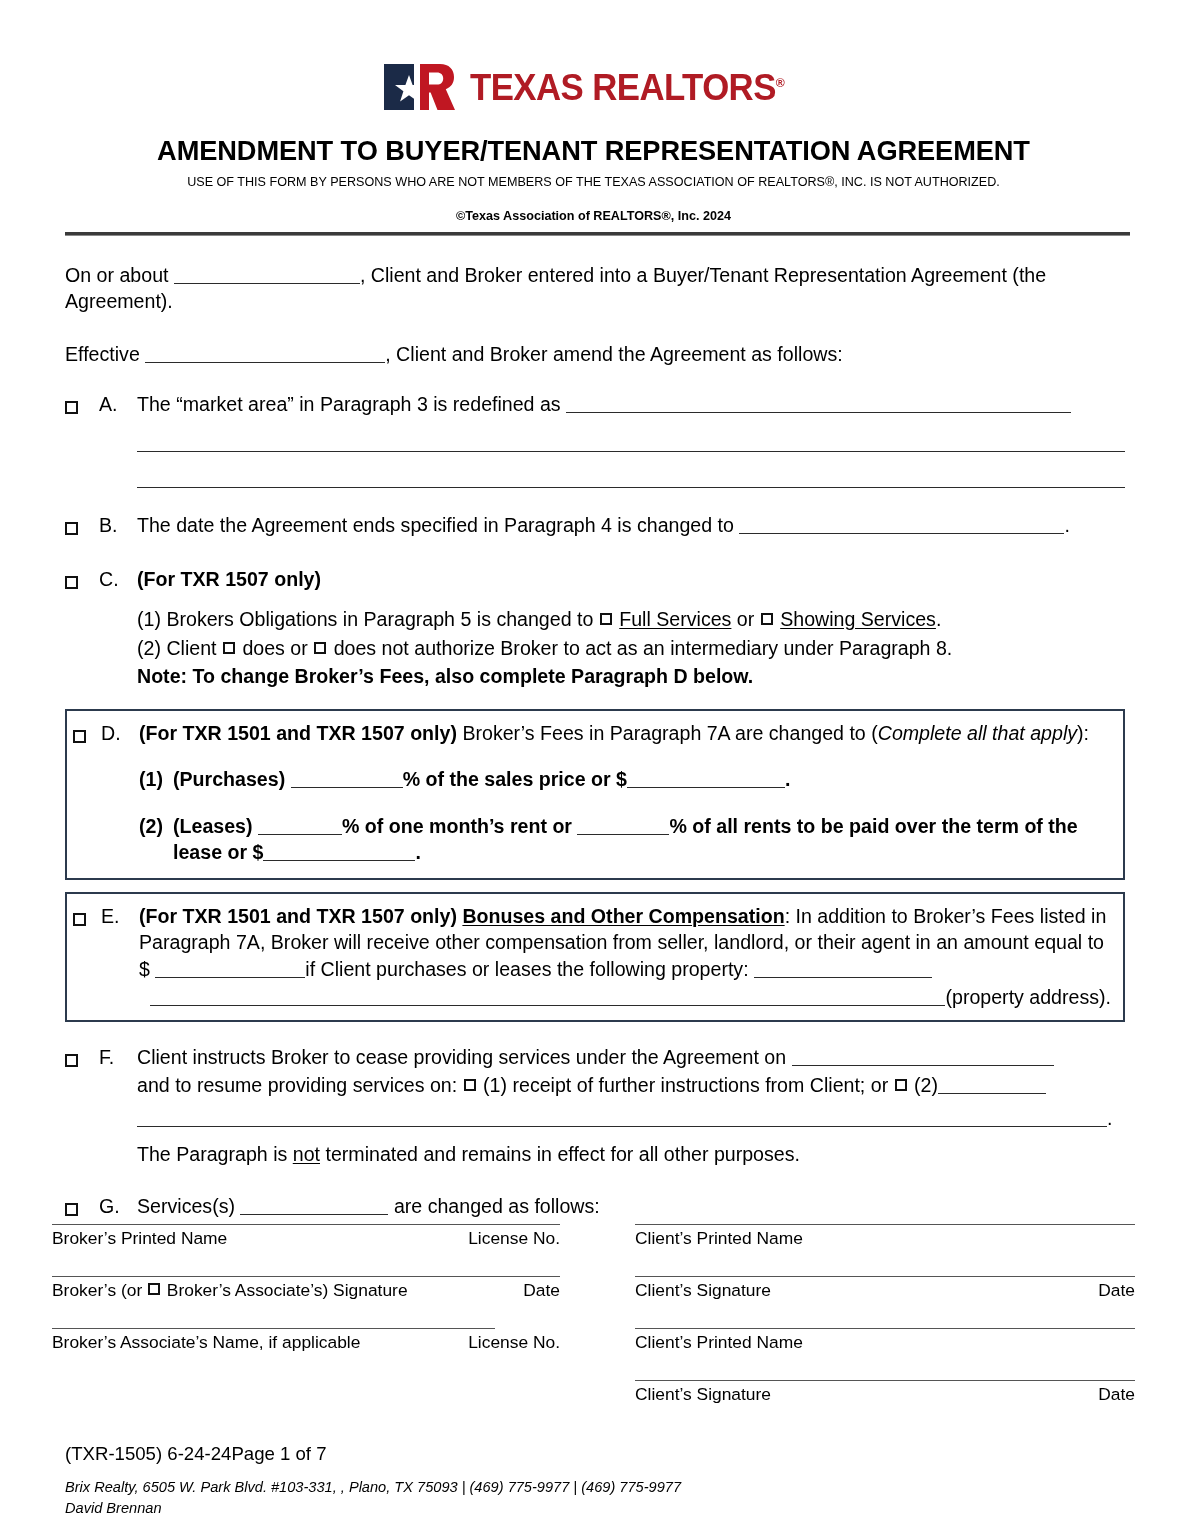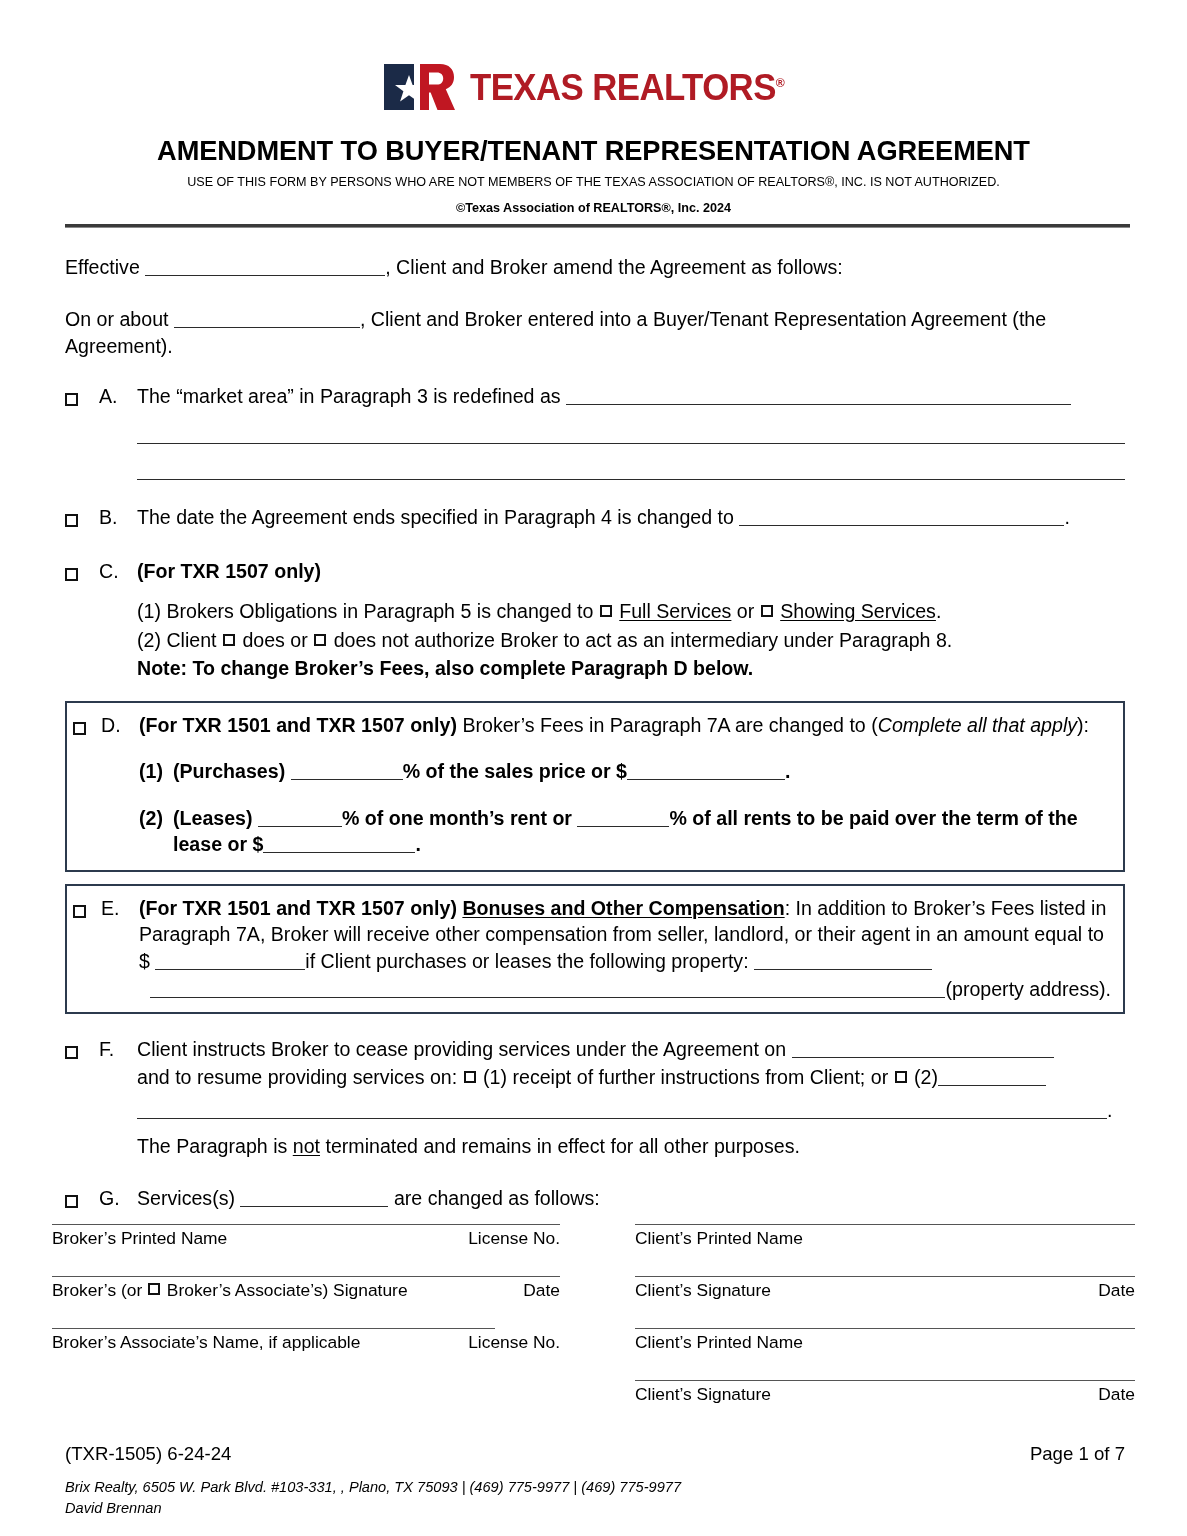--- a/index.html
+++ b/index.html
@@ -63,21 +63,21 @@
     text-align: center;
     font-size: 13.2px;
     margin-top: 7px;
     transform: scaleX(0.955);
     white-space: nowrap;
   }
   .doc-sub2 {
     text-align: center;
     font-size: 12.6px;
     font-weight: bold;
-    margin-top: 12px;
+    margin-top: 20px;
     white-space: nowrap;
   }
   .head-rule {
     margin: 9px 57px 0 65px;
     border: 0;
     border-top: 3px solid #3a3a3a;
     border-bottom: 1px solid #8a8a8a;
     height: 0;
   }
 
@@ -205,21 +205,20 @@
 
   
   .footer {
     position: absolute;
     left: 65px;
     right: 62px;
     top: 1443px;
   }
   .footer-top {
     display: flex;
-    justify-content: space-between;
     font-size: 18.6px;
   }
   .footer-info {
     font-size: 14.6px;
     font-style: italic;
     margin-top: 12px;
     line-height: 1.42;
   }
 </style>
 </head>
@@ -243,25 +242,25 @@
   </div>
 
   <div class="doc-title">AMENDMENT TO BUYER/TENANT REPRESENTATION AGREEMENT</div>
   <div class="doc-sub1">USE OF THIS FORM BY PERSONS WHO ARE NOT MEMBERS OF THE TEXAS ASSOCIATION OF REALTORS®, INC. IS NOT AUTHORIZED.</div>
   <div class="doc-sub2">©Texas Association of REALTORS®, Inc. 2024</div>
   <hr class="head-rule">
 
   <div class="body-wrap">
 
     <div class="para">
+      <span>On or about </span><span class="blank" style="width:186px"></span><span>, Client and Broker entered into a Buyer/Tenant Representation Agreement (the Agreement).</span>
+    </div>
+
+    <div class="para">
       <span>Effective </span><span class="blank" style="width:240px"></span><span>, Client and Broker amend the Agreement as follows:</span>
-    </div>
-
-    <div class="para">
-      <span>On or about </span><span class="blank" style="width:186px"></span><span>, Client and Broker entered into a Buyer/Tenant Representation Agreement (the Agreement).</span>
     </div>
 
     <div class="item">
       <div class="box-col"><span class="cb"></span></div>
       <div class="ltr-col">A.</div>
       <div class="txt-col">
         <div>
           <span>The “market area” in Paragraph 3 is redefined as</span>
           <span class="blank" style="width:505px"></span>
         </div>

